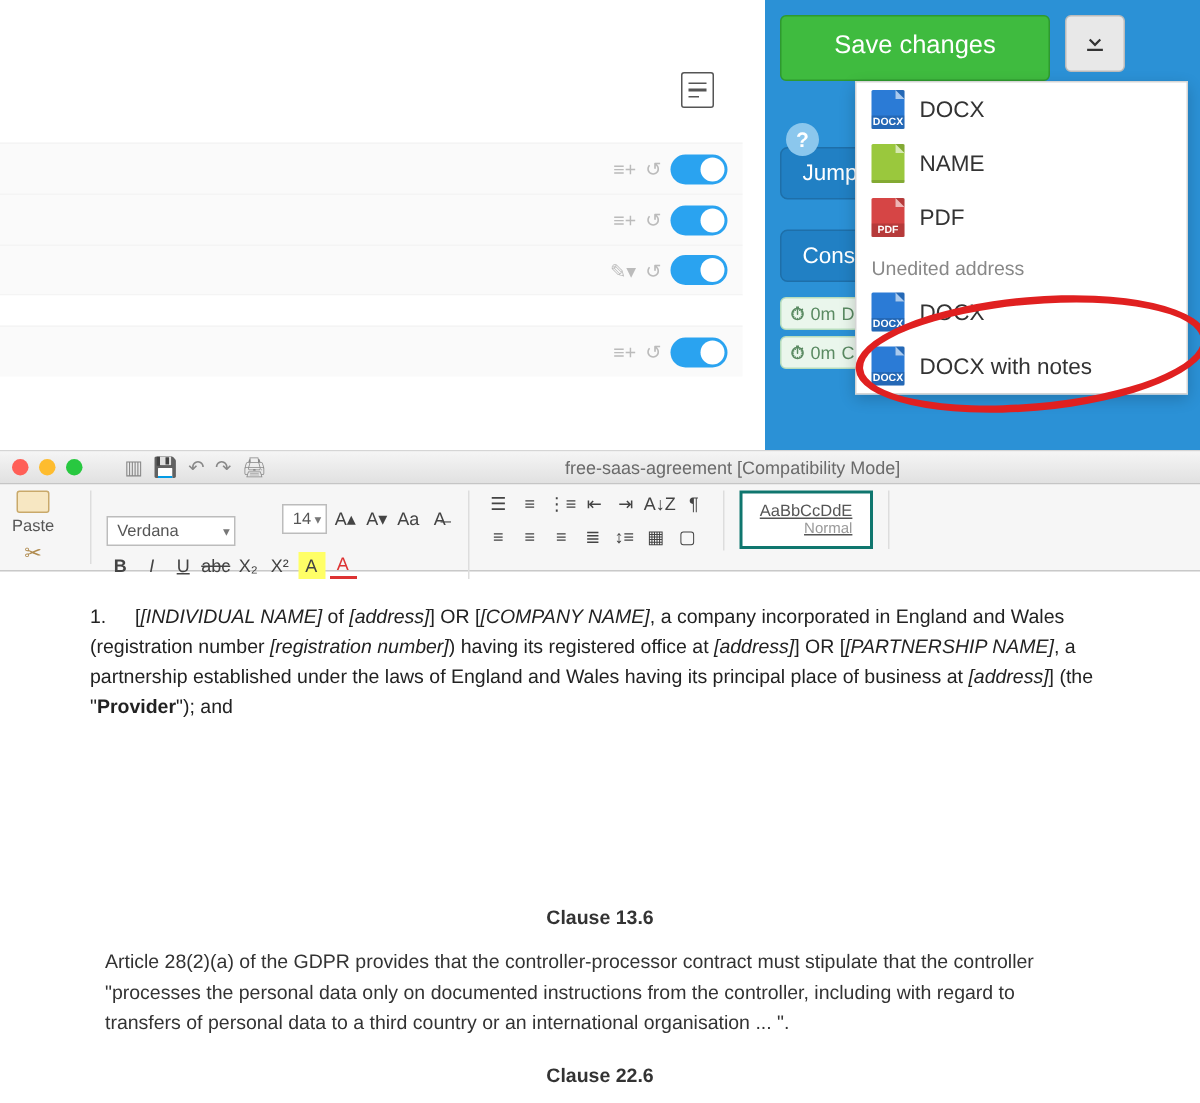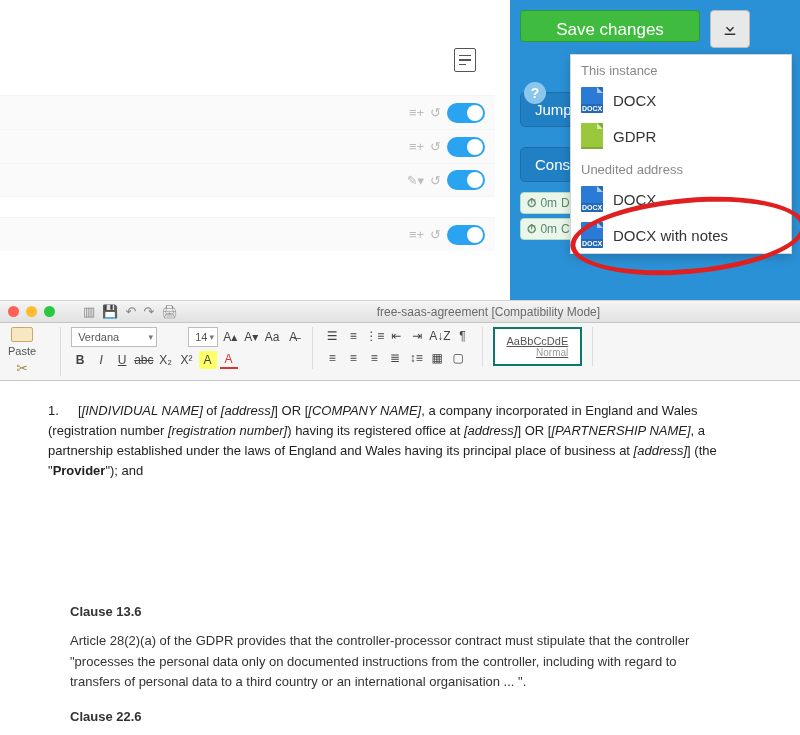--- a/index.html
+++ b/index.html
@@ -13,21 +13,21 @@
   .row-gap{ height:20px; background:#fff;}
   .mini-icon { font-size:13px; color:#bbb; }
   .toggle { width:38px; height:20px; border-radius:10px; background:#2aa3f0; position:relative; }
   .toggle::after{ content:""; position:absolute; right:2px; top:2px; width:16px; height:16px; border-radius:50%; background:#fff; }
   .notes-icon-top { position:absolute; left:454px; top:48px; width:22px; height:24px; border:1.5px solid #555; border-radius:2px; display:flex; flex-direction:column; justify-content:center; gap:3px; padding:4px;}
   .notes-icon-top span{ height:1.5px; background:#555; }
   .notes-icon-top span:nth-child(3){ width:60%;}
 
   
   .sidebar { position:absolute; right:0; top:0; width:290px; height:300px; background:#2b91d6; padding:10px; }
-  .save-btn { display:inline-block; width:180px; height:32px; background:#3fbb3f; border:1px solid #2e9a2e; border-radius:4px; color:#fff; font-size:17px; text-align:center; line-height:38px; }
+  .save-btn { display:inline-block; width:180px; height:44px; background:#3fbb3f; border:1px solid #2e9a2e; border-radius:4px; color:#fff; font-size:17px; text-align:center; line-height:38px; }
   .dl-btn { display:inline-block; width:40px; height:38px; background:#e8e8e8; border:1px solid #bbb; border-radius:4px; margin-left:6px; text-align:center; line-height:40px; font-size:20px; vertical-align:top;}
   .dl-btn svg{ margin-top:8px;}
   .help-circle{ position:absolute; left:14px; top:82px; width:22px; height:22px; border-radius:50%; background:#8bc7ed; color:#fff; font-size:14px; font-weight:bold; text-align:center; line-height:22px;}
   .side-btn{ color:#fff; background:#2180c4; border:1px solid #1e6fa9; border-radius:5px; padding:8px 14px; font-size:15px; margin-top:8px; display:inline-block;}
   .jump-btn{ margin-top:44px; }
   .pills{ margin-top:10px; display:flex; flex-direction:column; gap:4px;}
   .pill{ background:#eaf6ec; border:1px solid #b7ddbd; border-radius:4px; color:#5a8a62; font-size:12px; padding:3px 6px; display:flex; align-items:center; gap:4px;}
   .pill .clk{ color:#5a8a62; font-weight:bold;}
 
   
@@ -51,32 +51,32 @@
   .mac-ic{ color:#888; font-size:13px; cursor:default;}
   .mac-title{ flex:1; text-align:center; color:#6a6a6a; font-size:12px;}
   .ribbon{ height:58px; border-bottom:1px solid #c9c9c9; display:flex; align-items:flex-start; padding:4px 8px; gap:10px; background:#f6f6f6; font-size:11px; color:#555;}
   .paste-block{ display:flex; flex-direction:column; align-items:center; gap:3px; border-right:1px solid #ddd; padding-right:24px; height:100%;}
   .paste-ic{ width:22px; height:26px; background:#f7e7c2; border:1px solid #c9a96a; border-radius:2px;}
   .brush{ color:#b08b4f; font-size:14px;}
   .font-block{ display:flex; flex-direction:column; gap:4px; border-right:1px solid #ddd; padding-right:10px;}
   .f-row{ display:flex; align-items:center; gap:3px;}
   .sel{ border:1px solid #bcbcbc; background:#fff; height:20px; font-size:11px; padding:0 14px 0 6px; display:inline-flex; align-items:center; position:relative;}
   .sel::after{content:"▾"; position:absolute; right:3px; font-size:9px; color:#777;}
-  .fname{ width:86px;} .fsize{ width:30px;margin-left:28px;}
+  .fname{ width:86px;margin-top:17px;} .fsize{ width:30px;margin-left:28px;}
   .tb-btn{ min-width:18px; height:18px; display:inline-flex; align-items:center; justify-content:center; font-size:12px; color:#444; }
   .para-block,.style-block{ display:flex; flex-direction:column; gap:4px; border-right:1px solid #ddd; padding-right:10px;}
   .style-box{ border:2px solid #0f766e; background:#fff; padding:6px 12px; font-size:11px; text-align:right;text-decoration:underline;}
   .style-box .sub{ font-size:10px; color:#999;}
-  .doc-body{ padding:20px 48px; font-family:Verdana, sans-serif; font-size:13px; color:#222; line-height:1.55;}
+  .doc-body{ padding:20px 60px; font-family:Verdana, sans-serif; font-size:13px; color:#222; line-height:1.55;}
   .doc-body .n{ display:inline-block; width:30px; vertical-align:top;}
   .ph{ font-style:italic;}
 
   
   .notes-pane{ padding:18px 70px 10px; font-family:Verdana,sans-serif; font-size:13px; color:#333; line-height:1.6;}
-  .notes-pane .hd{ font-weight:bold; margin:14px 0 8px;}
+  .notes-pane .hd{ font-weight:bold; margin:14px 0 8px;text-align:center;}
 </style>
 </head>
 <body>
 
 <div class="top-area">
 
   <div class="notes-icon-top">
       <span></span>
       <span></span>
       <span></span>
@@ -128,35 +128,41 @@
         </div>
       <div class="pill">
           <span class="clk">⏱</span>
           <span>0m</span>
           <span>Cross-references and definitions</span>
         </div>
     </div>
   </div>
 
   <div class="dropdown">
-    <div class="dd-header">This instance</div>
     <div id="dd-list1">
         <div class="dd-item">
           <span class="file-ic ic-docx">
             <span class="corner"></span>
             <span class="tag">DOCX</span>
           </span>
           <span>DOCX</span>
         </div>
         <div class="dd-item">
           <span class="file-ic ic-html">
             <span class="corner"></span>
             <span class="tag"></span>
           </span>
-          <span>GDPR</span>
+          <span>NAME</span>
+        </div>
+        <div class="dd-item">
+          <span class="file-ic ic-pdf">
+            <span class="corner"></span>
+            <span class="tag">PDF</span>
+          </span>
+          <span>PDF</span>
         </div>
       </div>
     <div class="dd-header">Unedited address</div>
     <div id="dd-list2">
         <div class="dd-item">
           <span class="file-ic ic-docx">
             <span class="corner"></span>
             <span class="tag">DOCX</span>
           </span>
           <span>DOCX</span>

